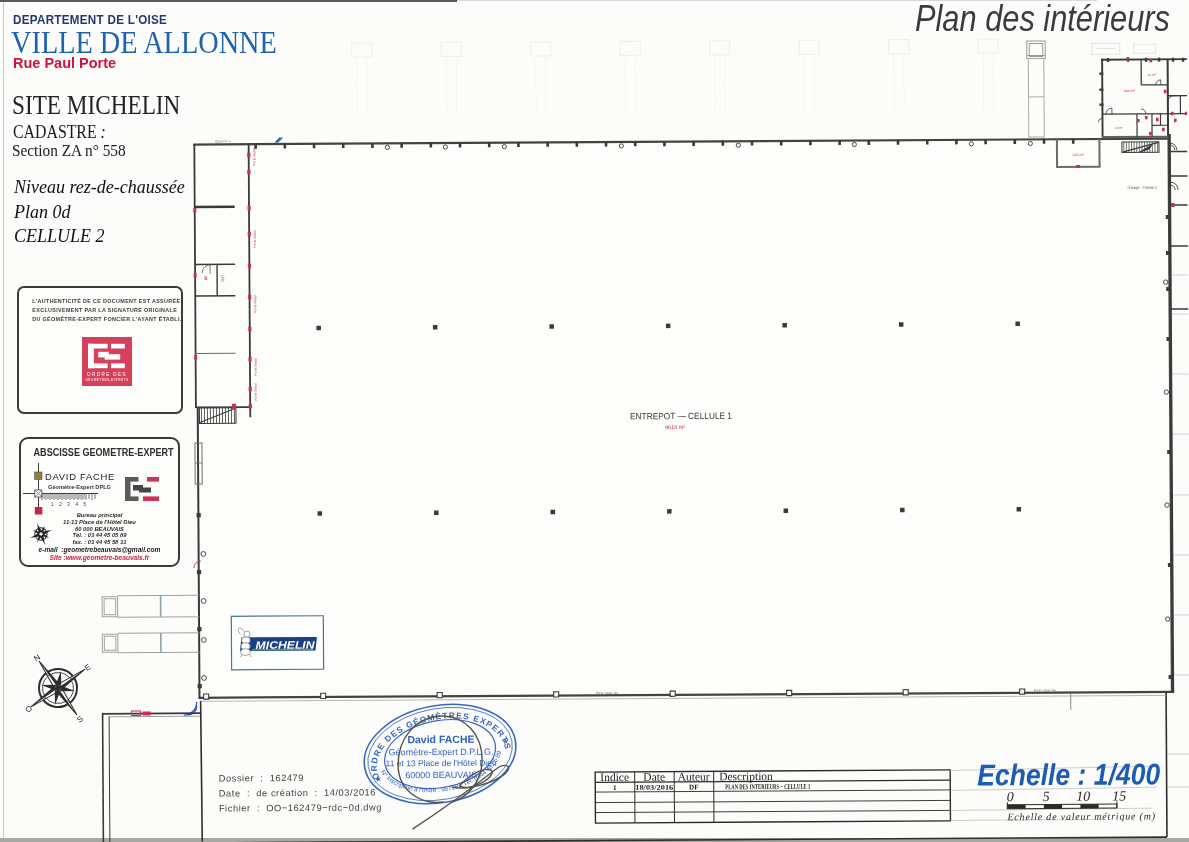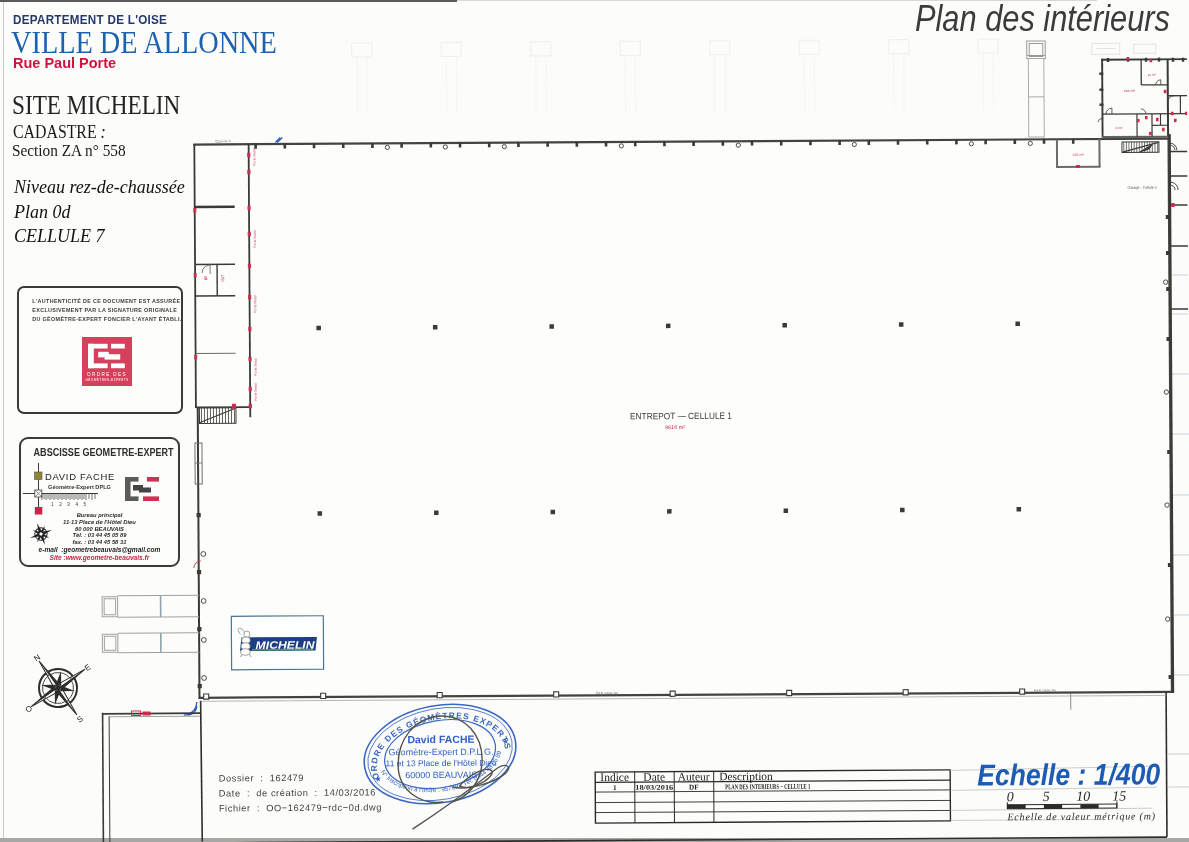--- a/index.html
+++ b/index.html
@@ -25,21 +25,21 @@
 <div class="abs" style="left:12px;top:90px;width:400px;font-family:'Liberation Serif',serif;font-size:27px;color:#232323;transform:scaleX(0.86);transform-origin:left top;">SITE MICHELIN</div>
 
 <div class="abs" style="left:13px;top:122px;width:300px;font-family:'Liberation Serif',serif;font-size:18px;color:#1a1a1a;transform:scaleX(0.88);transform-origin:left top;">CADASTRE <span style="font-style:italic">:</span></div>
 
 <div class="abs" style="left:12px;top:141px;width:300px;font-family:'Liberation Serif',serif;font-size:17px;color:#1a1a1a;transform:scaleX(0.9);transform-origin:left top;">Section ZA n° 558</div>
 
 <div class="abs" style="left:14px;top:177px;width:300px;font-family:'Liberation Serif',serif;font-style:italic;font-size:18px;color:#111;">Niveau rez-de-chaussée</div>
 
 <div class="abs" style="left:14px;top:202px;width:300px;font-family:'Liberation Serif',serif;font-style:italic;font-size:18px;color:#111;">Plan 0d</div>
 
-<div class="abs" style="left:14px;top:226px;width:300px;font-family:'Liberation Serif',serif;font-style:italic;font-size:18px;color:#111;">CELLULE 7</div>
+<div class="abs" style="left:14px;top:226px;width:300px;font-family:'Liberation Serif',serif;font-style:italic;font-size:18px;color:#111;">CELLULE 2</div>
 
 <div class="abs" style="left:915px;top:-2px;width:300px;font-style:italic;font-size:36px;color:#3b3b3b;transform:scaleX(0.855);transform-origin:left top;white-space:nowrap;">Plan des intérieurs</div>
 
 <div class="abs" style="left:17px;top:286px;width:162px;height:124px;border:2px solid #3a3a38;border-radius:7px;background:#fdfdfc;">
   <div class="abs" style="left:3px;top:9px;width:158px;font-size:6.2px;font-weight:bold;color:#3c3c3a;letter-spacing:0.4px;text-align:center;line-height:8.8px;white-space:nowrap;transform:scaleX(0.87);transform-origin:center top;">L'AUTHENTICITÉ DE CE DOCUMENT EST ASSURÉE<br>EXCLUSIVEMENT PAR LA SIGNATURE ORIGINALE<br>DU GÉOMÈTRE-EXPERT FONCIER L'AYANT ÉTABLI.</div>
 
   <svg class="abs" style="left:63px;top:49px;" width="50" height="49" viewBox="0 0 50 49">
     <rect x="0" y="0" width="50" height="49" fill="#d5405c"></rect>
     <rect x="6" y="6.8" width="5.8" height="24.4" fill="#fff"></rect>
     <rect x="6" y="6.8" width="19.6" height="4.7" fill="#fff"></rect>

